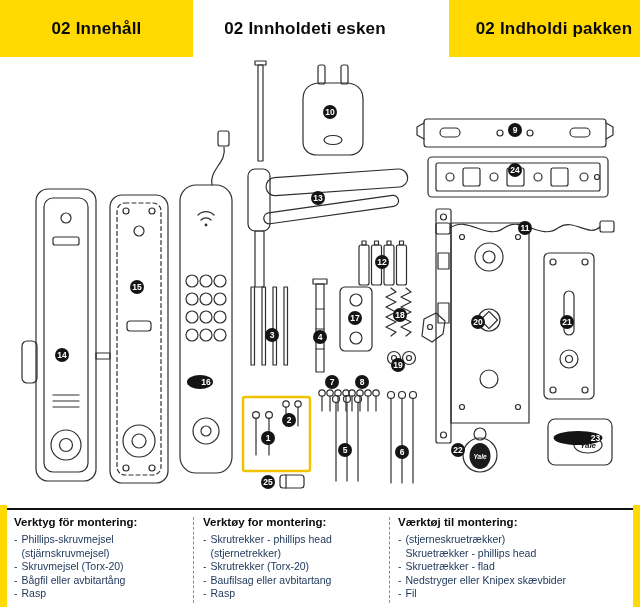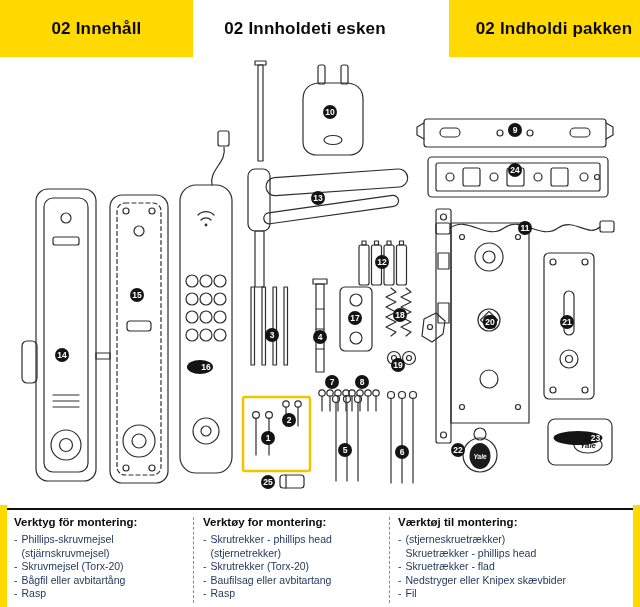--- a/index.html
+++ b/index.html
@@ -329,26 +329,26 @@
         <div class="badge" style="left: 345px; top: 393px;">5</div>
         <div class="badge" style="left: 402px; top: 395px;">6</div>
         <div class="badge" style="left: 332px; top: 325px;">7</div>
         <div class="badge" style="left: 362px; top: 325px;">8</div>
         <div class="badge" style="left: 515px; top: 73px;">9</div>
         <div class="badge" style="left: 330px; top: 55px;">10</div>
         <div class="badge" style="left: 525px; top: 171px;">11</div>
         <div class="badge" style="left: 382px; top: 205px;">12</div>
         <div class="badge" style="left: 318px; top: 141px;">13</div>
         <div class="badge" style="left: 62px; top: 298px;">14</div>
-        <div class="badge" style="left: 137px; top: 230px; margin-top: 8px;">15</div>
-        <div class="badge" style="left: 200px; top: 310px; padding-left: 12px;">16</div>
+        <div class="badge" style="left: 137px; top: 230px;">15</div>
+        <div class="badge" style="left: 200px; top: 325px; padding-left: 12px;">16</div>
         <div class="badge" style="left: 355px; top: 261px;">17</div>
         <div class="badge" style="left: 400px; top: 258px;">18</div>
         <div class="badge" style="left: 398px; top: 308px;">19</div>
-        <div class="badge" style="left: 490px; top: 265px; border-radius: 6px;">20</div>
+        <div class="badge" style="left: 478px; top: 265px;">20</div>
         <div class="badge" style="left: 567px; top: 265px;">21</div>
         <div class="badge" style="left: 458px; top: 393px;">22</div>
         <div class="badge" style="left: 578px; top: 381px; padding-left: 35px;">23</div>
         <div class="badge" style="left: 515px; top: 113px;">24</div>
         <div class="badge" style="left: 268px; top: 425px;">25</div>
       </div>
   </div>
 
   <div class="tools">
     <div class="edge-l"></div>

